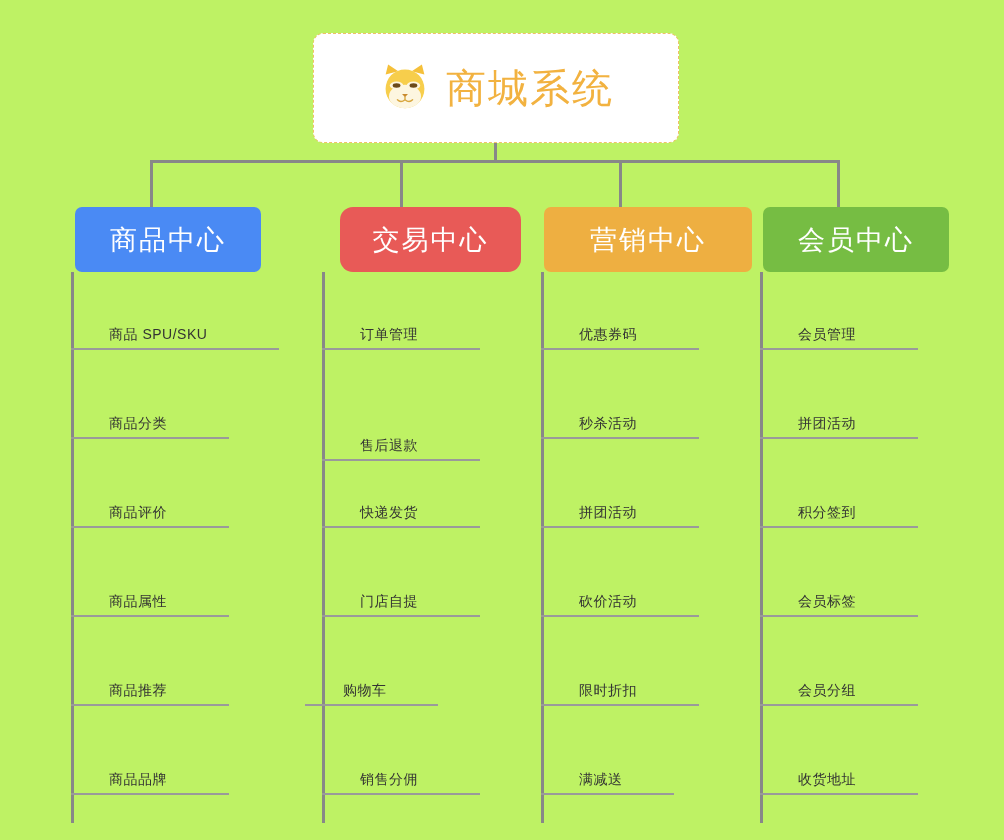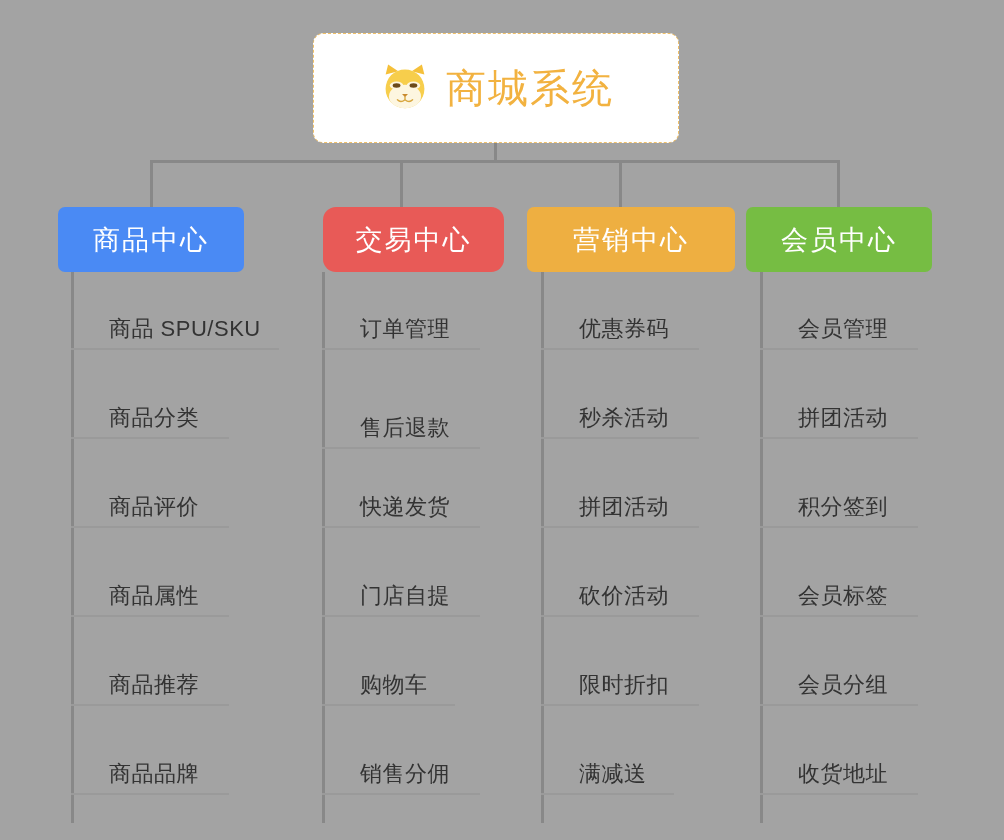--- a/index.html
+++ b/index.html
@@ -10,21 +10,21 @@
   body {
     width: 1004px;
     height: 840px;
     font-family: "Liberation Sans", "DejaVu Sans", sans-serif;
     overflow: hidden;
   }
   #canvas {
     position: relative;
     width: 1004px;
     height: 840px;
-    background: #a3a3a3;
+    background: #bef264;
   }
 
   
   .root-node {
     position: absolute;
     left: 313px;
     top: 33px;
     width: 366px;
     height: 110px;
     box-sizing: border-box;
@@ -65,20 +65,21 @@
   }
   .cat-header {
     position: absolute;
     top: 0;
     height: 65px;
     border-radius: 7px;
     display: flex;
     align-items: center;
     justify-content: center;
     box-sizing: border-box;
+    margin-left: 17px;
   }
   .cat-header-label {
     font-size: 27px;
     color: #ffffff;
     letter-spacing: 2px;
     white-space: nowrap;
   }
 
   
   .spine {
@@ -88,21 +89,21 @@
   }
 
   .leaf {
     position: absolute;
     box-sizing: border-box;
   }
   .leaf-label {
     position: absolute;
     bottom: 6px;
     left: 38px;
-    font-size: 22px;
+    font-size: 14px;
     color: #333333;
     white-space: nowrap;
     letter-spacing: 0.5px;
   }
   .leaf-underline {
     position: absolute;
     bottom: 0;
     left: 0;
     height: 2px;
     background: #9a9a9a;
@@ -183,33 +184,33 @@
   <div class="column" style="left:0;">
     <div class="cat-header" style="left:323px; width:181px; background:#e85a57;border-radius:13px;">
       <span class="cat-header-label">交易中心</span>
     </div>
     <div class="spine" style="left:322px; top:65px; height:551px;"></div>
 
     <div class="leaf" style="left:322px; top:65px; width:160px; height:78px;">
       <span class="leaf-label">订单管理</span>
       <div class="leaf-underline" style="width:158px;"></div>
     </div>
-    <div class="leaf" style="left:322px; top:143px; width:160px; height:99px;">
+    <div class="leaf" style="left:322px; top:143px; width:160px; height:111px;">
       <span class="leaf-label">售后退款</span>
       <div class="leaf-underline" style="width:158px;"></div>
     </div>
     <div class="leaf" style="left:322px; top:232px; width:160px; height:89px;">
       <span class="leaf-label">快递发货</span>
       <div class="leaf-underline" style="width:158px;"></div>
     </div>
     <div class="leaf" style="left:322px; top:321px; width:160px; height:89px;">
       <span class="leaf-label">门店自提</span>
       <div class="leaf-underline" style="width:158px;"></div>
     </div>
-    <div class="leaf" style="left:322px; top:410px; width:135px; height:89px;padding-left:25px;">
+    <div class="leaf" style="left:305px; top:410px; width:135px; height:89px;padding-left:25px;">
       <span class="leaf-label">购物车</span>
       <div class="leaf-underline" style="width:133px;"></div>
     </div>
     <div class="leaf" style="left:322px; top:499px; width:160px; height:89px;">
       <span class="leaf-label">销售分佣</span>
       <div class="leaf-underline" style="width:158px;"></div>
     </div>
   </div>
 
   <div class="column" style="left:0;">

